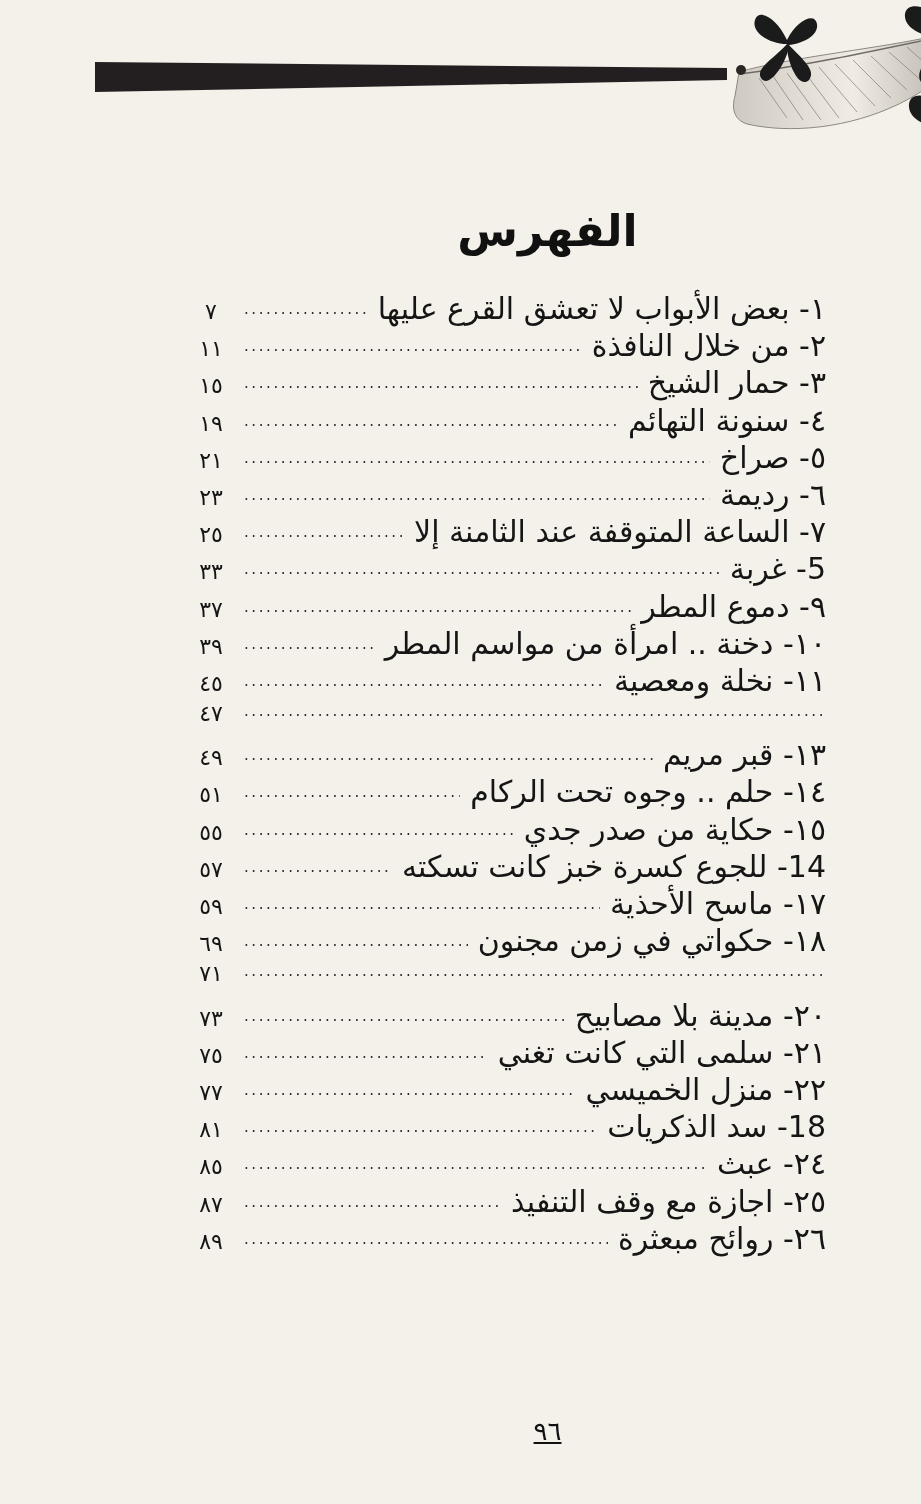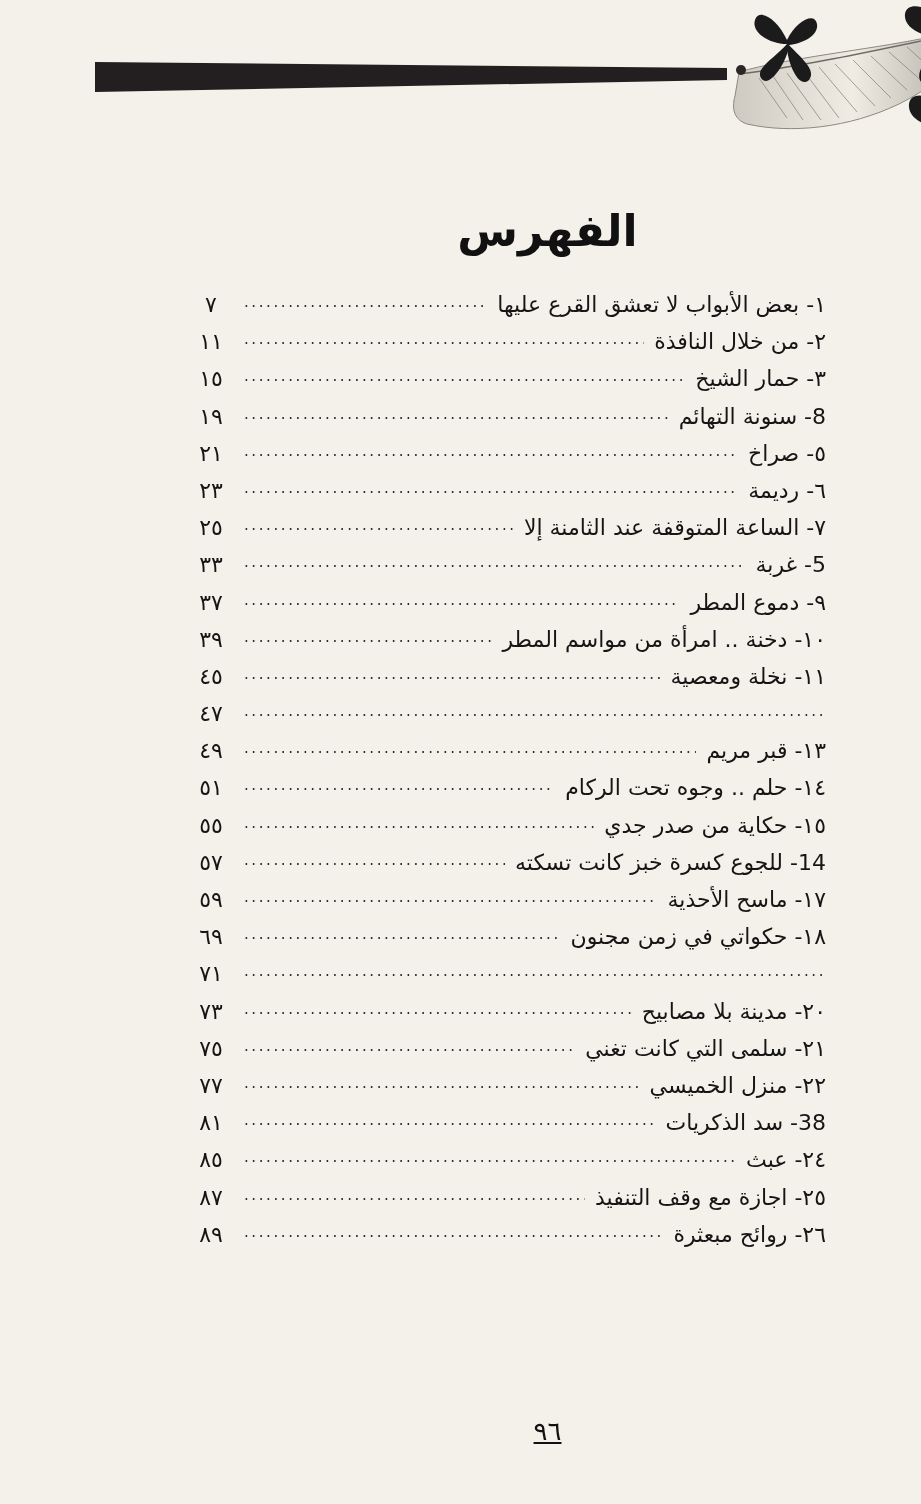--- a/index.html
+++ b/index.html
@@ -61,21 +61,21 @@
     align-items: baseline;
     height: 37.2px;
     font-size: 22px;
     color: #151515;
     white-space: nowrap;
   }
 
   .toc-title {
     flex: 0 0 auto;
     padding-left: 6px;
-    font-size: 22px;
+    font-size: 30px;
     line-height: 1.1;
   }
 
   .toc-dots {
     flex: 1 1 auto;
     position: relative;
     top: -5px;
     margin: 0 4px;
     overflow: hidden;
     height: 16px;
@@ -177,21 +177,21 @@
       <span class="toc-page">١١</span>
     </div>
 
     <div class="toc-row">
       <span class="toc-title">٣- حمار الشيخ</span>
       <span class="toc-dots">................................................................................................................</span>
       <span class="toc-page">١٥</span>
     </div>
 
     <div class="toc-row">
-      <span class="toc-title">8- سنونة التهائم</span>
+      <span class="toc-title">٤- سنونة التهائم</span>
       <span class="toc-dots">................................................................................................................</span>
       <span class="toc-page">١٩</span>
     </div>
 
     <div class="toc-row">
       <span class="toc-title">٥- صراخ</span>
       <span class="toc-dots">................................................................................................................</span>
       <span class="toc-page">٢١</span>
     </div>
 
@@ -289,21 +289,21 @@
       <span class="toc-page">٧٥</span>
     </div>
 
     <div class="toc-row">
       <span class="toc-title">٢٢- منزل الخميسي</span>
       <span class="toc-dots">................................................................................................................</span>
       <span class="toc-page">٧٧</span>
     </div>
 
     <div class="toc-row">
-      <span class="toc-title">38- سد الذكريات</span>
+      <span class="toc-title">18- سد الذكريات</span>
       <span class="toc-dots">................................................................................................................</span>
       <span class="toc-page">٨١</span>
     </div>
 
     <div class="toc-row">
       <span class="toc-title">٢٤- عبث</span>
       <span class="toc-dots">................................................................................................................</span>
       <span class="toc-page">٨٥</span>
     </div>
 

